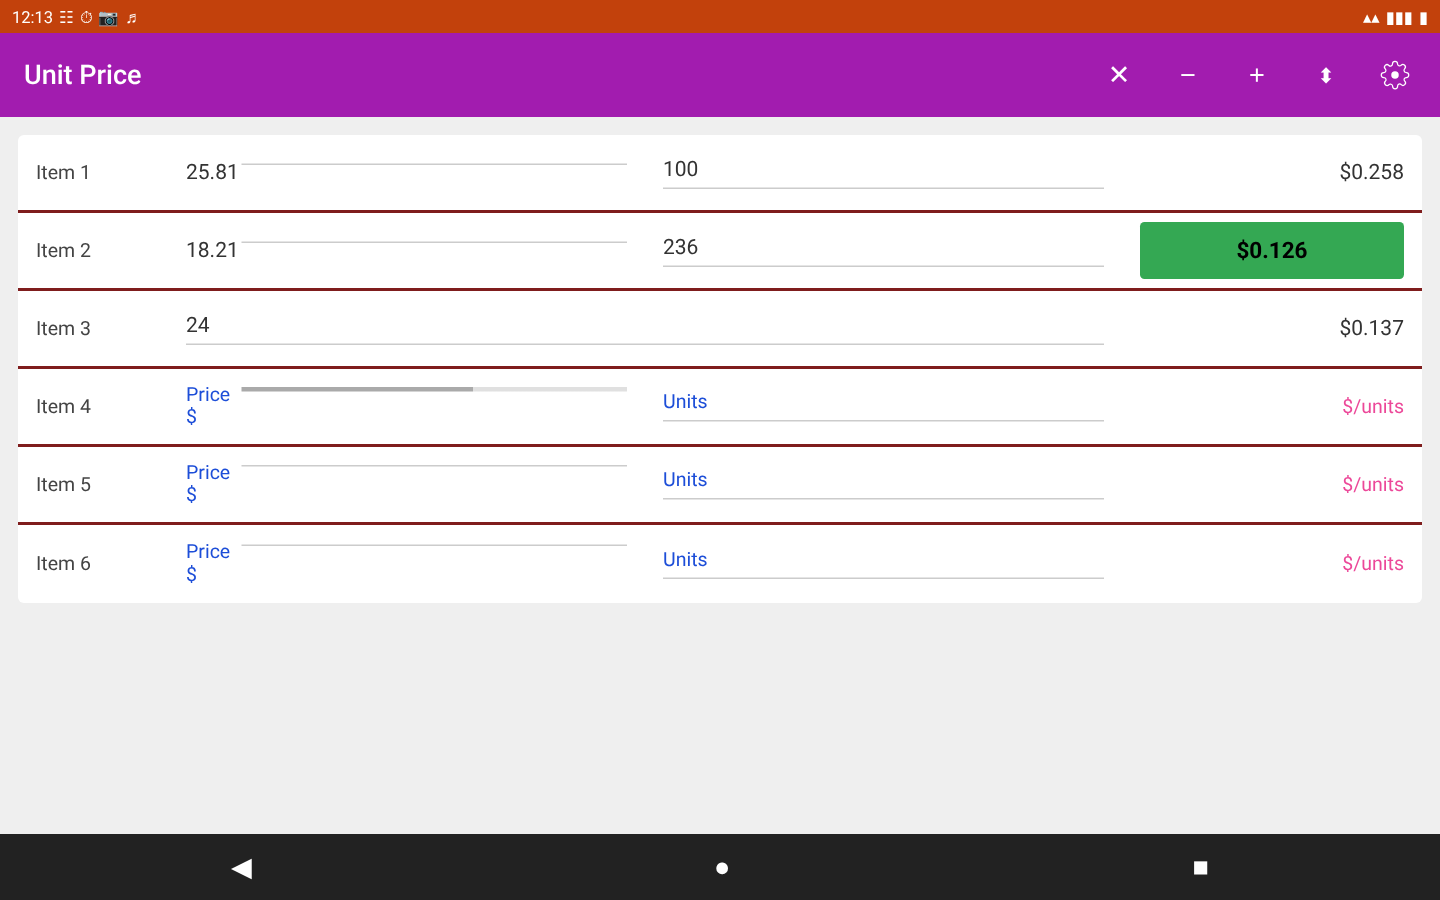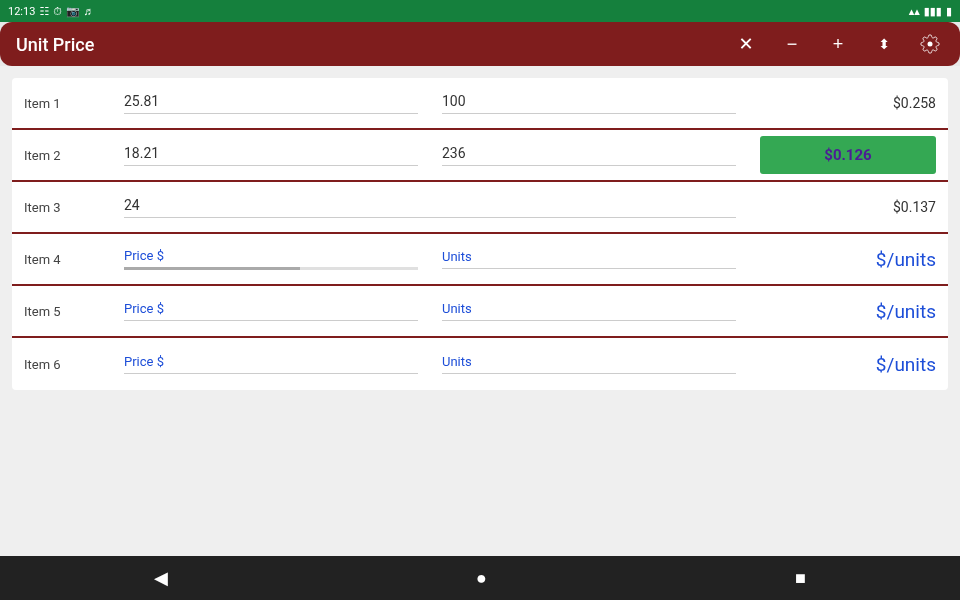--- a/index.html
+++ b/index.html
@@ -8,41 +8,40 @@
       height: 600px;
       background: #e8e8e8;
       font-family: 'Roboto', Arial, sans-serif;
       overflow: hidden;
       display: flex;
       flex-direction: column;
     }
 
     
     .status-bar {
-      background: #15803d;
+      background: #c2410c;
       height: 22px;
       display: flex;
       align-items: center;
       justify-content: space-between;
       padding: 0 8px;
       color: white;
       font-size: 11px;
     }
     .status-left { display: flex; align-items: center; gap: 4px; }
     .status-right { display: flex; align-items: center; gap: 4px; }
 
     
     .title-bar {
-      background: #7f1d1d;
-      height: 44px;
+      background: #a21caf;
+      height: 56px;
       display: flex;
       align-items: center;
       justify-content: space-between;
       padding: 0 16px;
-      border-radius: 12px;
     }
     .title-bar-title {
       color: white;
       font-size: 18px;
       font-weight: 500;
     }
     .title-bar-actions {
       display: flex;
       align-items: center;
       gap: 18px;
@@ -92,21 +91,21 @@
       padding: 0 12px;
       font-size: 13px;
       color: #444;
       flex-shrink: 0;
     }
 
     .cell-price {
       flex: 1;
       padding: 0 12px;
       display: flex;
-      flex-direction: column;
+      flex-direction: row;
       gap: 2px;
     }
     .cell-price .value {
       font-size: 14px;
       color: #333;
     }
 
     .cell-units {
       flex: 1;
       padding: 0 12px;
@@ -126,35 +125,35 @@
       justify-content: flex-end;
       flex-shrink: 0;
     }
     .cell-result .result-value {
       font-size: 14px;
       color: #333;
       text-align: right;
     }
     .cell-result .result-highlight {
       background: #34a853;
-      color: #4c1d95;
+      color: #000000;
       font-size: 15px;
       font-weight: bold;
       padding: 10px 24px;
       border-radius: 3px;
       width: 100%;
       text-align: center;
       display: flex;
       align-items: center;
       justify-content: center;
       min-height: 38px;
     }
     .cell-result .placeholder {
-      font-size: 19px;
-      color: #1d4ed8;
+      font-size: 13px;
+      color: #ec4899;
       text-align: right;
     }
 
     
     .bottom-nav {
       background: #222;
       height: 44px;
       display: flex;
       align-items: center;
       justify-content: space-around;

